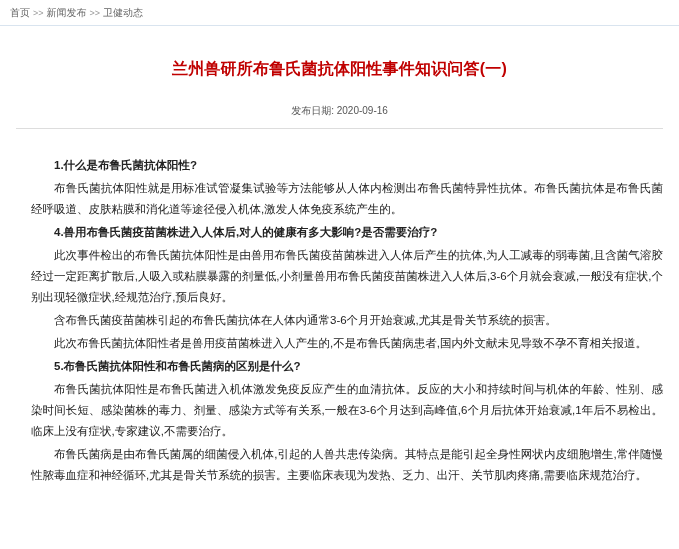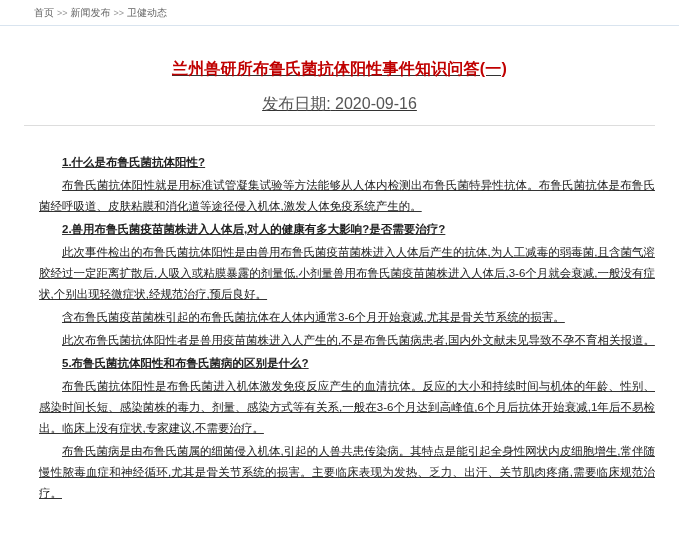--- a/index.html
+++ b/index.html
@@ -20,55 +20,53 @@
     height: 549px;
     box-sizing: border-box;
   }
   
   .breadcrumb {
     padding: 6px 10px 5px 10px;
     font-size: 10px;
     color: #666666;
     line-height: 14px;
     white-space: nowrap;
-    margin-left: 24px;
   }
   .breadcrumb a {
     color: #666666;
     text-decoration: none;
   }
   .breadcrumb .sep {
     color: #999999;
     margin: 0 3px;
     font-size: 9px;
   }
   .breadcrumb-rule {
     border-bottom: 1px solid #d9e4ef;
     margin: 0 0 0 0;
   }
   
   .article {
-    padding: 0 24px;
+    padding: 0 16px;
     box-sizing: border-box;
-    text-decoration: underline;
   }
   .title {
     text-align: center;
     color: #c00000;
     font-weight: bold;
     font-size: 16px;
     line-height: 22px;
     margin-top: 32px;
     letter-spacing: 0.2px;
   }
   .pubdate {
     text-align: center;
-    font-size: 16px;
+    font-size: 10px;
     color: #555555;
-    margin-top: 14px;
+    margin-top: 24px;
   }
   .title-rule {
     border-bottom: 1px solid #dddddd;
     margin-top: 10px;
   }
   .body {
     margin-top: 26px;
     font-size: 11.5px;
     line-height: 21px;
     color: #222222;
@@ -106,21 +104,21 @@
       <span>2020-09-16</span>
     </div>
 
     <div class="title-rule"></div>
 
     <div class="body">
 
       <p class="q">1.什么是布鲁氏菌抗体阳性?</p>
       <p class="a">布鲁氏菌抗体阳性就是用标准试管凝集试验等方法能够从人体内检测出布鲁氏菌特异性抗体。布鲁氏菌抗体是布鲁氏菌经呼吸道、皮肤粘膜和消化道等途径侵入机体,激发人体免疫系统产生的。</p>
 
-      <p class="q">2.兽用布鲁氏菌疫苗菌株进入人体后,对人的健康有多大影响?是否需要治疗?</p>
+      <p class="q">4.兽用布鲁氏菌疫苗菌株进入人体后,对人的健康有多大影响?是否需要治疗?</p>
       <p class="a">此次事件检出的布鲁氏菌抗体阳性是由兽用布鲁氏菌疫苗菌株进入人体后产生的抗体,为人工减毒的弱毒菌,且含菌气溶胶经过一定距离扩散后,人吸入或粘膜暴露的剂量低,小剂量兽用布鲁氏菌疫苗菌株进入人体后,3-6个月就会衰减,一般没有症状,个别出现轻微症状,经规范治疗,预后良好。</p>
 
       <p class="a">含布鲁氏菌疫苗菌株引起的布鲁氏菌抗体在人体内通常3-6个月开始衰减,尤其是骨关节系统的损害。</p>
 
       <p class="a">此次布鲁氏菌抗体阳性者是兽用疫苗菌株进入人产生的,不是布鲁氏菌病患者,国内外文献未见导致不孕不育相关报道。</p>
 
       <p class="q">5.布鲁氏菌抗体阳性和布鲁氏菌病的区别是什么?</p>
       <p class="a">布鲁氏菌抗体阳性是布鲁氏菌进入机体激发免疫反应产生的血清抗体。反应的大小和持续时间与机体的年龄、性别、感染时间长短、感染菌株的毒力、剂量、感染方式等有关系,一般在3-6个月达到高峰值,6个月后抗体开始衰减,1年后不易检出。临床上没有症状,专家建议,不需要治疗。</p>
       <p class="a">布鲁氏菌病是由布鲁氏菌属的细菌侵入机体,引起的人兽共患传染病。其特点是能引起全身性网状内皮细胞增生,常伴随慢性脓毒血症和神经循环,尤其是骨关节系统的损害。主要临床表现为发热、乏力、出汗、关节肌肉疼痛,需要临床规范治疗。</p>
 

